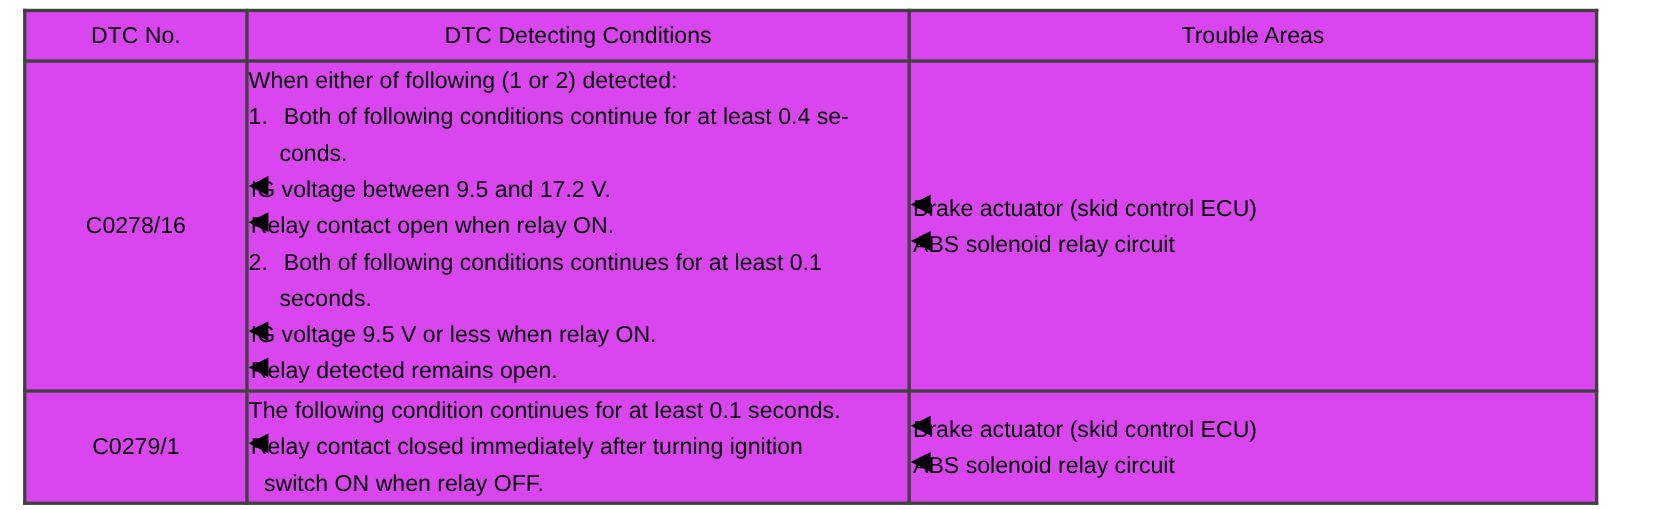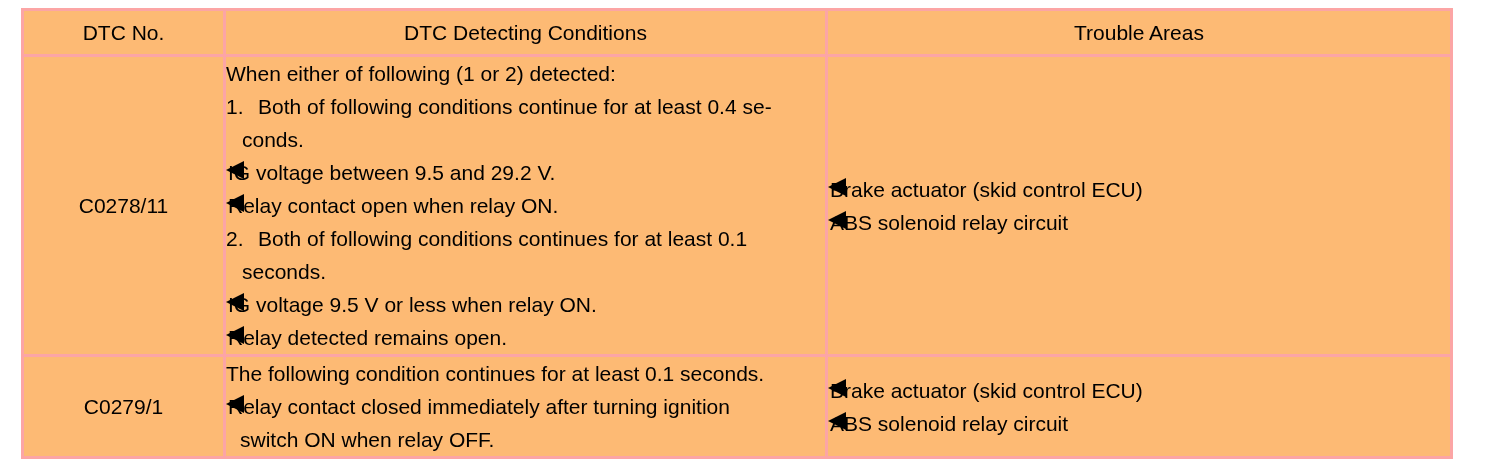--- a/index.html
+++ b/index.html
@@ -28,24 +28,24 @@
     left: 21px;
     top: 8px;
     width: 1429px;
     border-collapse: collapse;
     table-layout: fixed;
     background: #ffffff;
   }
 
   table.dtc-table td,
   table.dtc-table th {
-    border: 3px solid #fca5a5;
+    border: 3px solid #404040;
     padding: 0;
     vertical-align: middle;
-    background: #fdba74;
+    background: #d946ef;
   }
 
   col.c-dtc   { width: 202px; }
   col.c-cond  { width: 602px; }
   col.c-trouble { width: 625px; }
 
   
   tr.header-row th {
     height: 43px;
     text-align: center;
@@ -93,21 +93,21 @@
   }
   .line.num > .num-label {
     position: absolute;
     left: 0;
     top: 0;
     width: 28px;
     text-align: left;
   }
 
   
-  .line.cont { padding-left: 16px; }
+  .line.cont { padding-left: 28px; }
 
   
   .line.bullet-cont { padding-left: 14px; }
 
   
   .line.bullet { padding-left: 0; }
 
   .tri {
     display: inline-block;
     position: relative;
@@ -147,40 +147,40 @@
       <tr class="header-row">
         <th>DTC No.</th>
         <th>DTC Detecting Conditions</th>
         <th>Trouble Areas</th>
       </tr>
     </thead>
 
     <tbody>
 
       <tr>
-        <td class="dtc-cell">C0278/11</td>
+        <td class="dtc-cell">C0278/16</td>
 
         <td class="cond-cell">
           <div class="lines">
 
             <span class="line plain">
               <span>When either of following (1 or 2) detected:</span>
             </span>
 
             <span class="line num">
               <span class="num-label">1.</span>
               <span>Both of following conditions continue for at least 0.4 se-</span>
             </span>
 
             <span class="line cont">
               <span>conds.</span>
             </span>
 
             <span class="line bullet">
-              <span class="tri"></span><span class="bullet-text">IG voltage between 9.5 and 29.2 V.</span>
+              <span class="tri"></span><span class="bullet-text">IG voltage between 9.5 and 17.2 V.</span>
             </span>
 
             <span class="line bullet">
               <span class="tri"></span><span class="bullet-text">Relay contact open when relay ON.</span>
             </span>
 
             <span class="line num">
               <span class="num-label">2.</span>
               <span>Both of following conditions continues for at least 0.1</span>
             </span>

